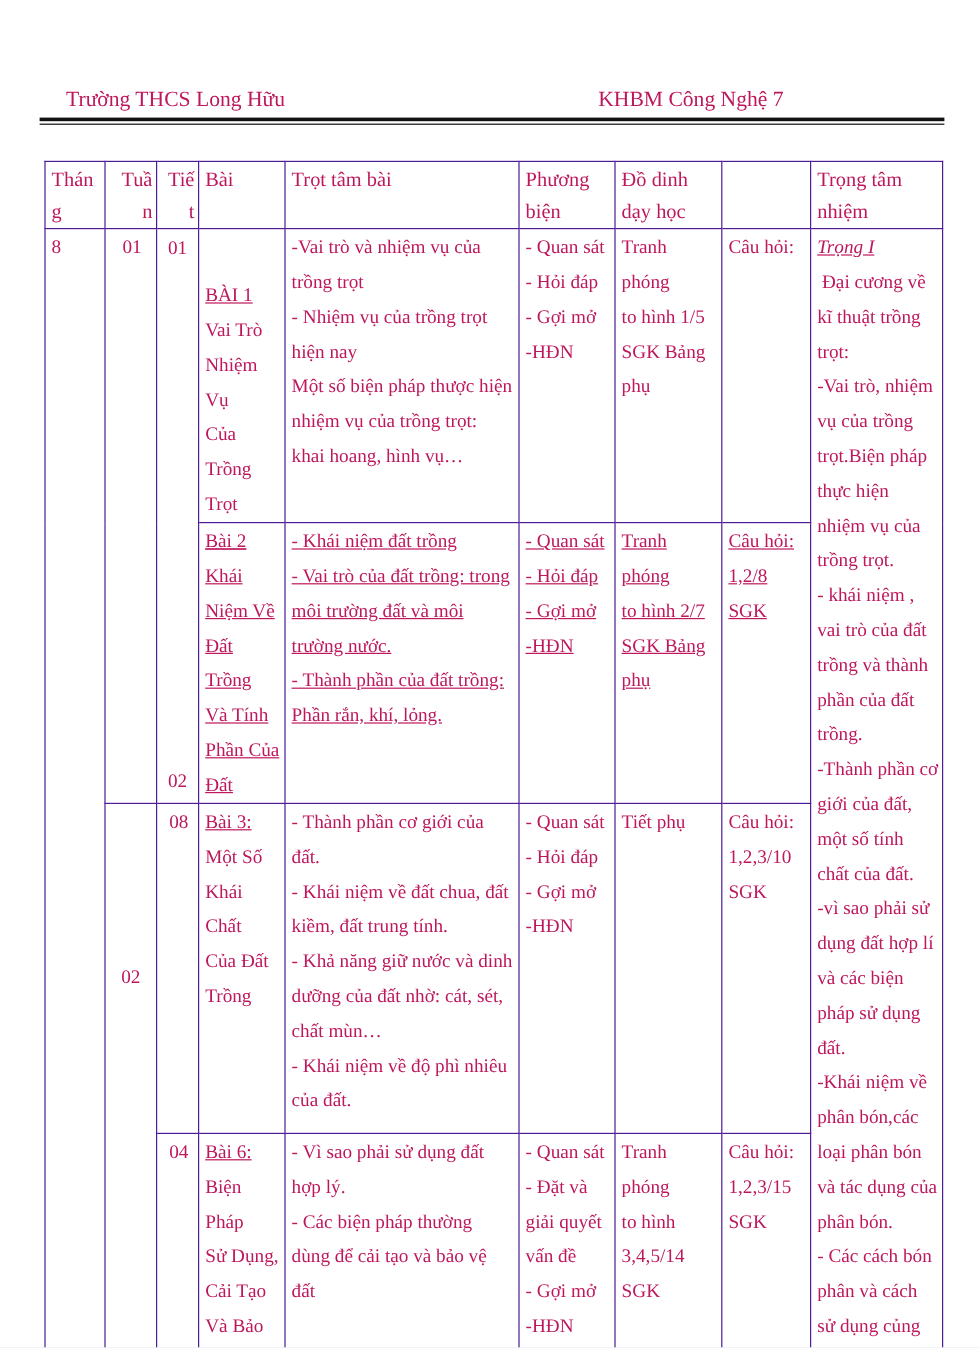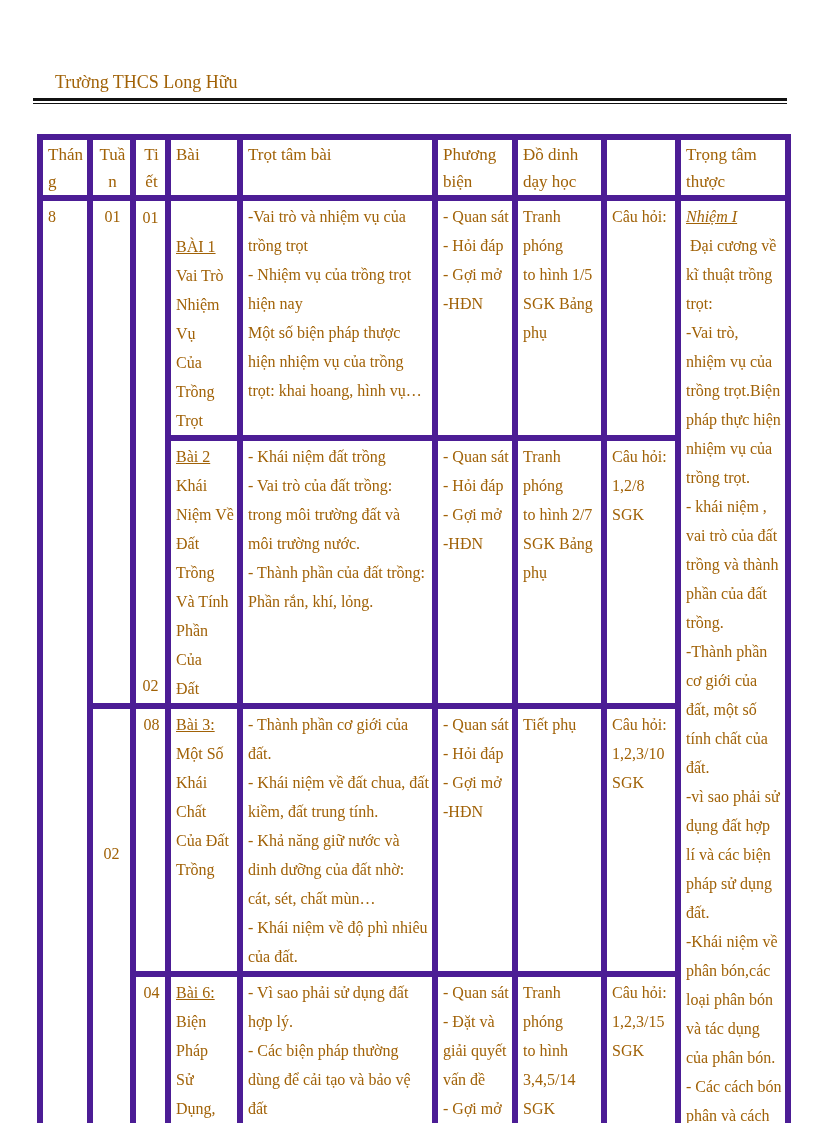--- a/index.html
+++ b/index.html
@@ -1,69 +1,70 @@
 <!DOCTYPE html>
 <html><head>
 <meta charset="utf-8">
 <style>
   html,body{margin:0;padding:0;background:#e8e8e8;}
   .page{
     position:relative;
     width:816px;height:1123px;
     background:#ffffff;
     font-family:"Liberation Serif","DejaVu Serif",serif;
-    color:#a16207;
+    color:#be185d;
     overflow:hidden;
   }
   .content{position:absolute;left:33px;top:0;width:754px;}
   .doc-header{
     display:flex;justify-content:space-between;
     padding:70px 134px 4px 22px;
     font-size:18px;line-height:24px;
   }
   .rule{height:2px;border-top:3px solid #111;border-bottom:1px solid #111;}
   table.plan{
     border-collapse:collapse;table-layout:fixed;
     width:748px;margin:30px 0 0 4px;
     font-size:16px;line-height:29px;
   }
   table.plan td{
-    border:6px solid #4c1d95;
+    border:1px solid #4c1d95;
     vertical-align:top;
     padding:1px 3px 0 5px;
     overflow:hidden;
     word-wrap:break-word;
   }
   tr.tr-head{height:56px;}
   tr.tr-1{height:208px;}
-  tr.tr-2{height:207px;}
+  tr.tr-2{height:207px;text-decoration:underline;}
   tr.tr-3{height:238px;}
   tr.tr-4{height:182px;}
   td.hd{font-size:17px;line-height:27px;padding-top:2px;}
-  td.hd-c{text-align:center;padding-left:2px;}
+  td.hd-c{text-align:right;padding-left:2px;}
   .pre{white-space:pre-line;}
   td.c-thang{padding-left:7px;}
   td.c-tuan{text-align:center;padding-left:2px;position:relative;}
   td.c-tiet{text-align:center;padding-left:2px;position:relative;}
   .tiet-top{position:absolute;top:2px;left:0;right:0;text-align:center;}
   .tiet-bottom{position:absolute;bottom:3px;left:0;right:0;text-align:center;}
   .tuan-mid{position:absolute;top:130px;left:0;right:0;text-align:center;}
   .bai-title{text-decoration:underline;}
-  .bai-title.mt{margin-top:30px;}
+  .bai-title.mt{margin-top:40px;}
   td.c-chuong{padding-left:4px;padding-right:2px;}
   .chuong-title{font-style:italic;text-decoration:underline;}
 </style>
 </head>
 <body>
 
 <div class="page">
   <div class="content">
 
     <div class="doc-header">
       <span>Trường THCS Long Hữu</span>
+      <span>KHBM  Công Nghệ 7</span>
     </div>
     <div class="rule"></div>
 
     <table class="plan">
       <colgroup>
         <col style="width:50px">
           <col style="width:43px">
           <col style="width:35px">
         <col style="width:72px">
           <col style="width:195px">
@@ -76,21 +77,21 @@
       <tbody>
           <tr class="tr-head">
         <td class="hd">Tháng</td>
         <td class="hd hd-c">Tuần</td>
         <td class="hd hd-c">Tiết</td>
         <td class="hd">Bài</td>
         <td class="hd">Trọt tâm bài</td>
         <td class="hd">Phương biện</td>
         <td class="hd">Đồ dinh dạy học</td>
         <td class="hd"></td>
-        <td class="hd">Trọng tâm thược</td>
+        <td class="hd">Trọng tâm nhiệm</td>
       </tr>
 
       <tr class="tr-1">
         <td class="c-thang" rowspan="4">8</td>
         <td class="c-tuan" rowspan="2">01</td>
         <td class="c-tiet" rowspan="2">
           <div class="tiet-top">01</div>
           <div class="tiet-bottom">02</div>
         </td>
         <td>
@@ -106,21 +107,21 @@
         <td class="pre">- Quan sát
 - Hỏi đáp
 - Gợi mở
 -HĐN</td>
         <td class="pre">Tranh phóng
 to hình 1/5
 SGK Bảng
 phụ</td>
         <td class="pre">Câu hỏi:</td>
         <td class="c-chuong" rowspan="4">
-          <div class="chuong-title">Nhiệm I</div>
+          <div class="chuong-title">Trọng I</div>
           <div class="pre">&nbsp;Đại cương về kĩ thuật trồng trọt:
 -Vai trò, nhiệm vụ của trồng trọt.Biện pháp thực hiện nhiệm vụ của trồng trọt.
 - khái niệm , vai trò của đất trồng và thành phần của đất trồng.
 -Thành phần cơ giới của đất, một số tính chất của đất.
 -vì sao phải sử dụng đất hợp lí và các biện pháp sử dụng đất.
 -Khái niệm về phân bón,các loại phân bón và tác dụng của phân bón.
 - Các cách bón phân và cách  sử dụng củng như</div>
         </td>
       </tr>
 

